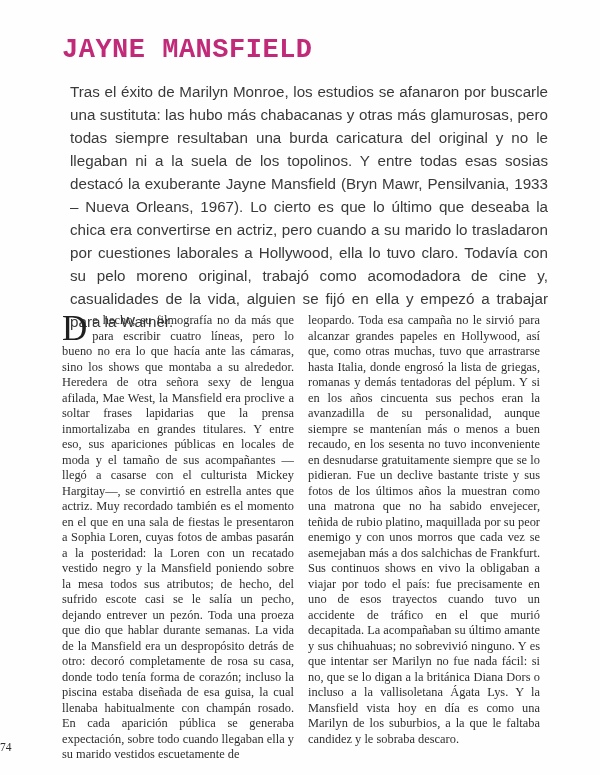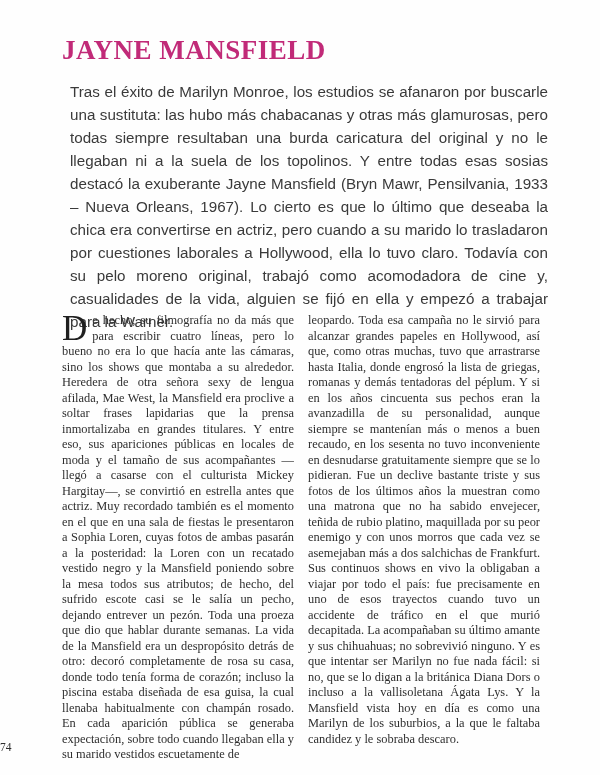--- a/index.html
+++ b/index.html
@@ -11,21 +11,21 @@
     position: relative;
     width: 600px;
     height: 775px;
     margin: 0 auto;
     background: #fefefe;
     box-sizing: border-box;
     padding: 36px 60px 0 62px;
     overflow: hidden;
   }
   .page-title {
-    font-family: Liberation Serif, serif;
+    font-family: Liberation Mono, monospace;
     font-weight: 700;
     font-size: 27px;
     letter-spacing: 0.5px;
     color: #c12a78;
     margin: 0 0 14px 0;
     line-height: 1.1;
   }
   .intro {
     font-family: "Liberation Sans", "DejaVu Sans", sans-serif;
     font-size: 15.2px;

